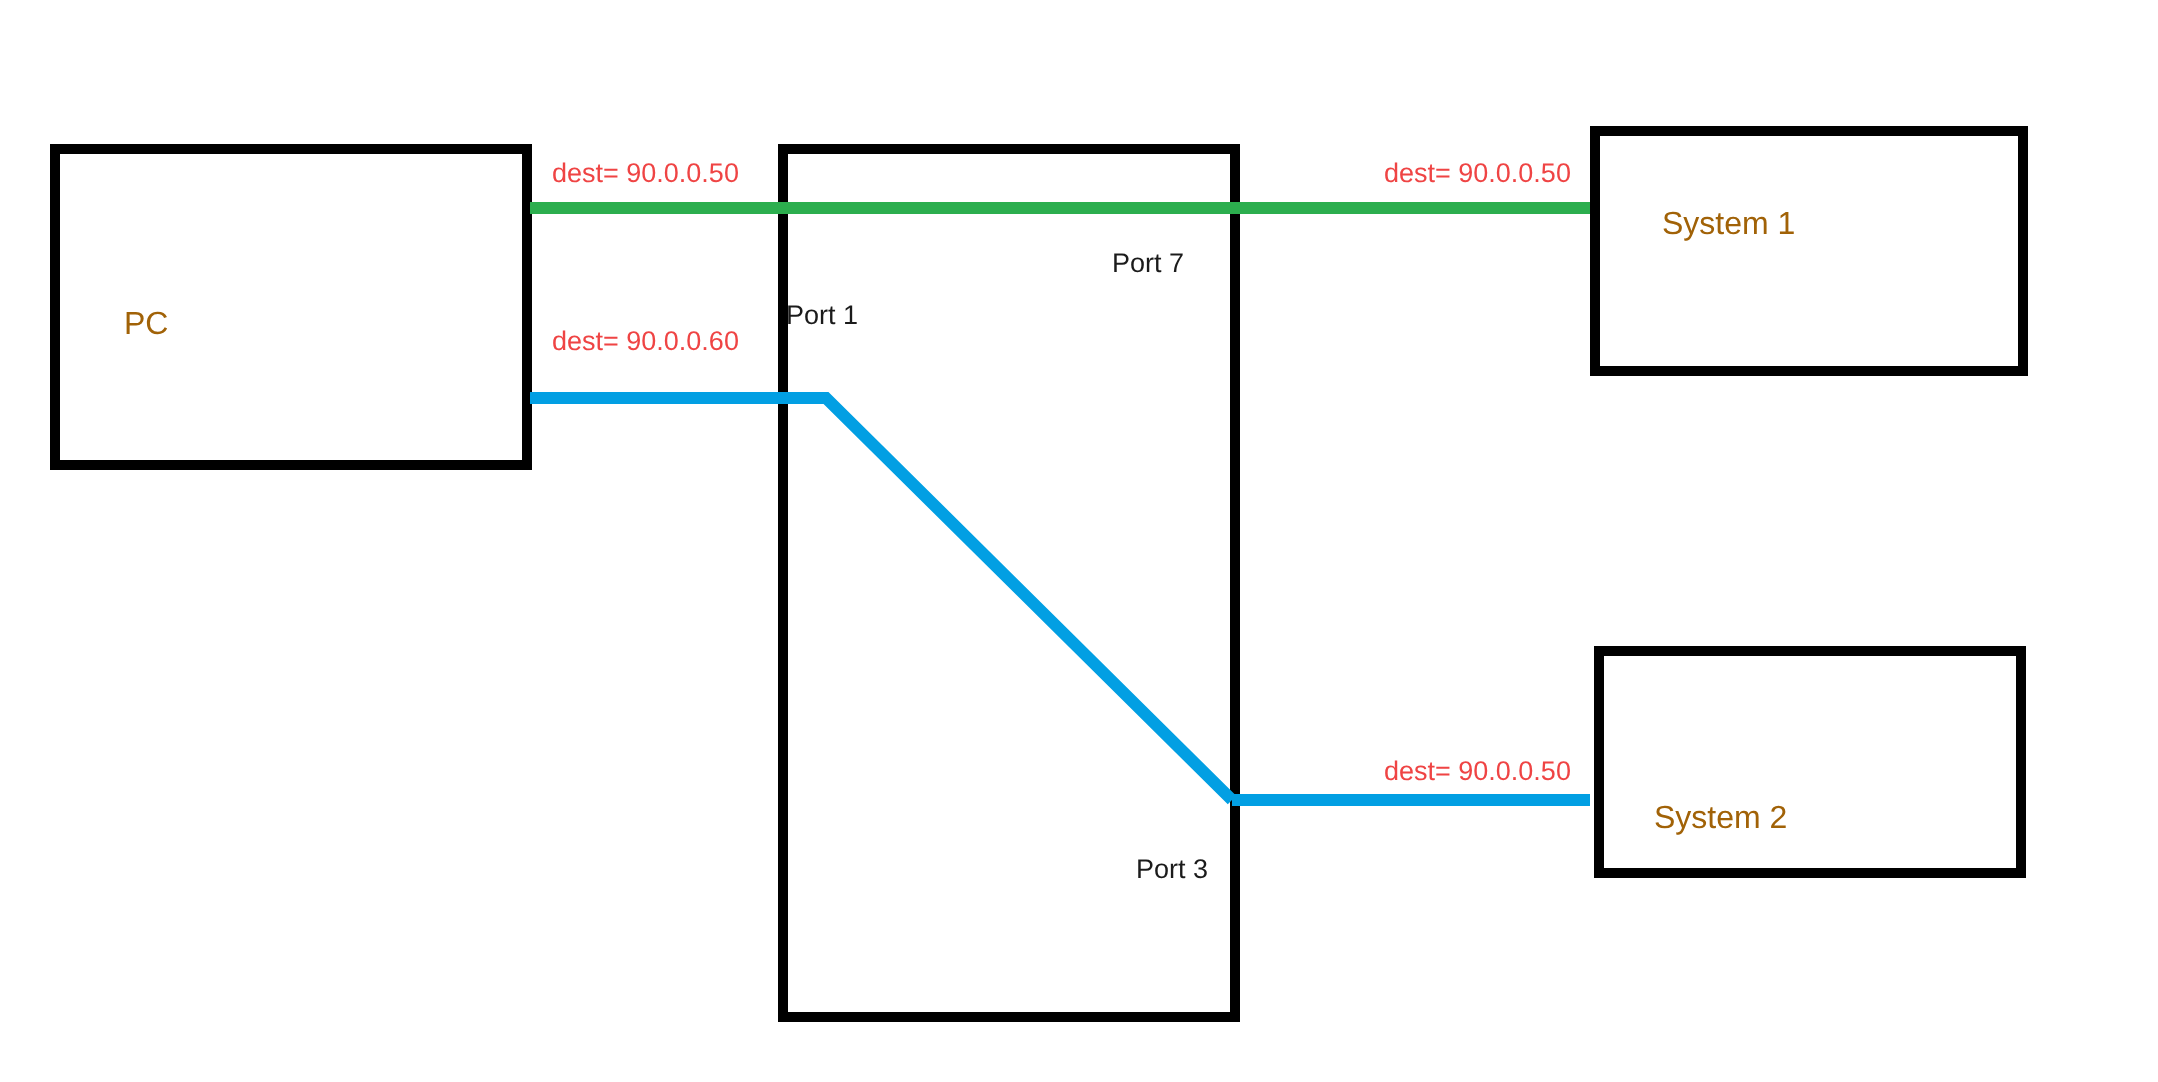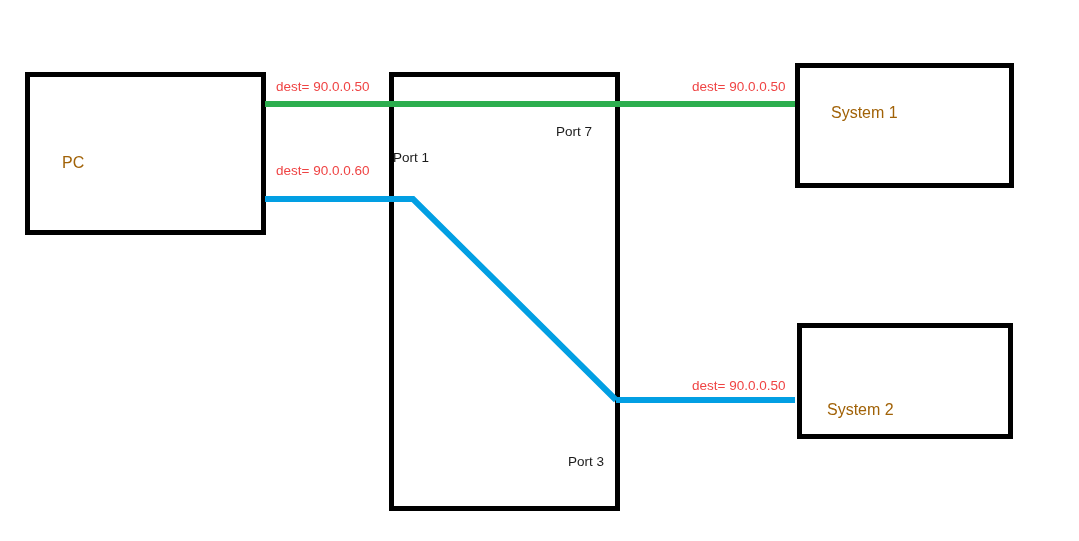--- a/index.html
+++ b/index.html
@@ -89,15 +89,15 @@
   <div class="link-label" style="left:692px; top:80px;">dest= 90.0.0.50</div>
 
   <div class="link-label" style="left:276px; top:164px;">dest= 90.0.0.60</div>
 
   <div class="link-label" style="left:692px; top:379px;">dest= 90.0.0.50</div>
 
   <div class="port-label" style="left:393px; top:151px;">Port 1</div>
 
   <div class="port-label" style="left:556px; top:125px;">Port 7</div>
 
-  <div class="port-label" style="left:568px; top:428px;margin-top:27px;">Port 3</div>
+  <div class="port-label" style="left:568px; top:428px;">Port 3</div>
 
 </div>
 
 </body></html>

